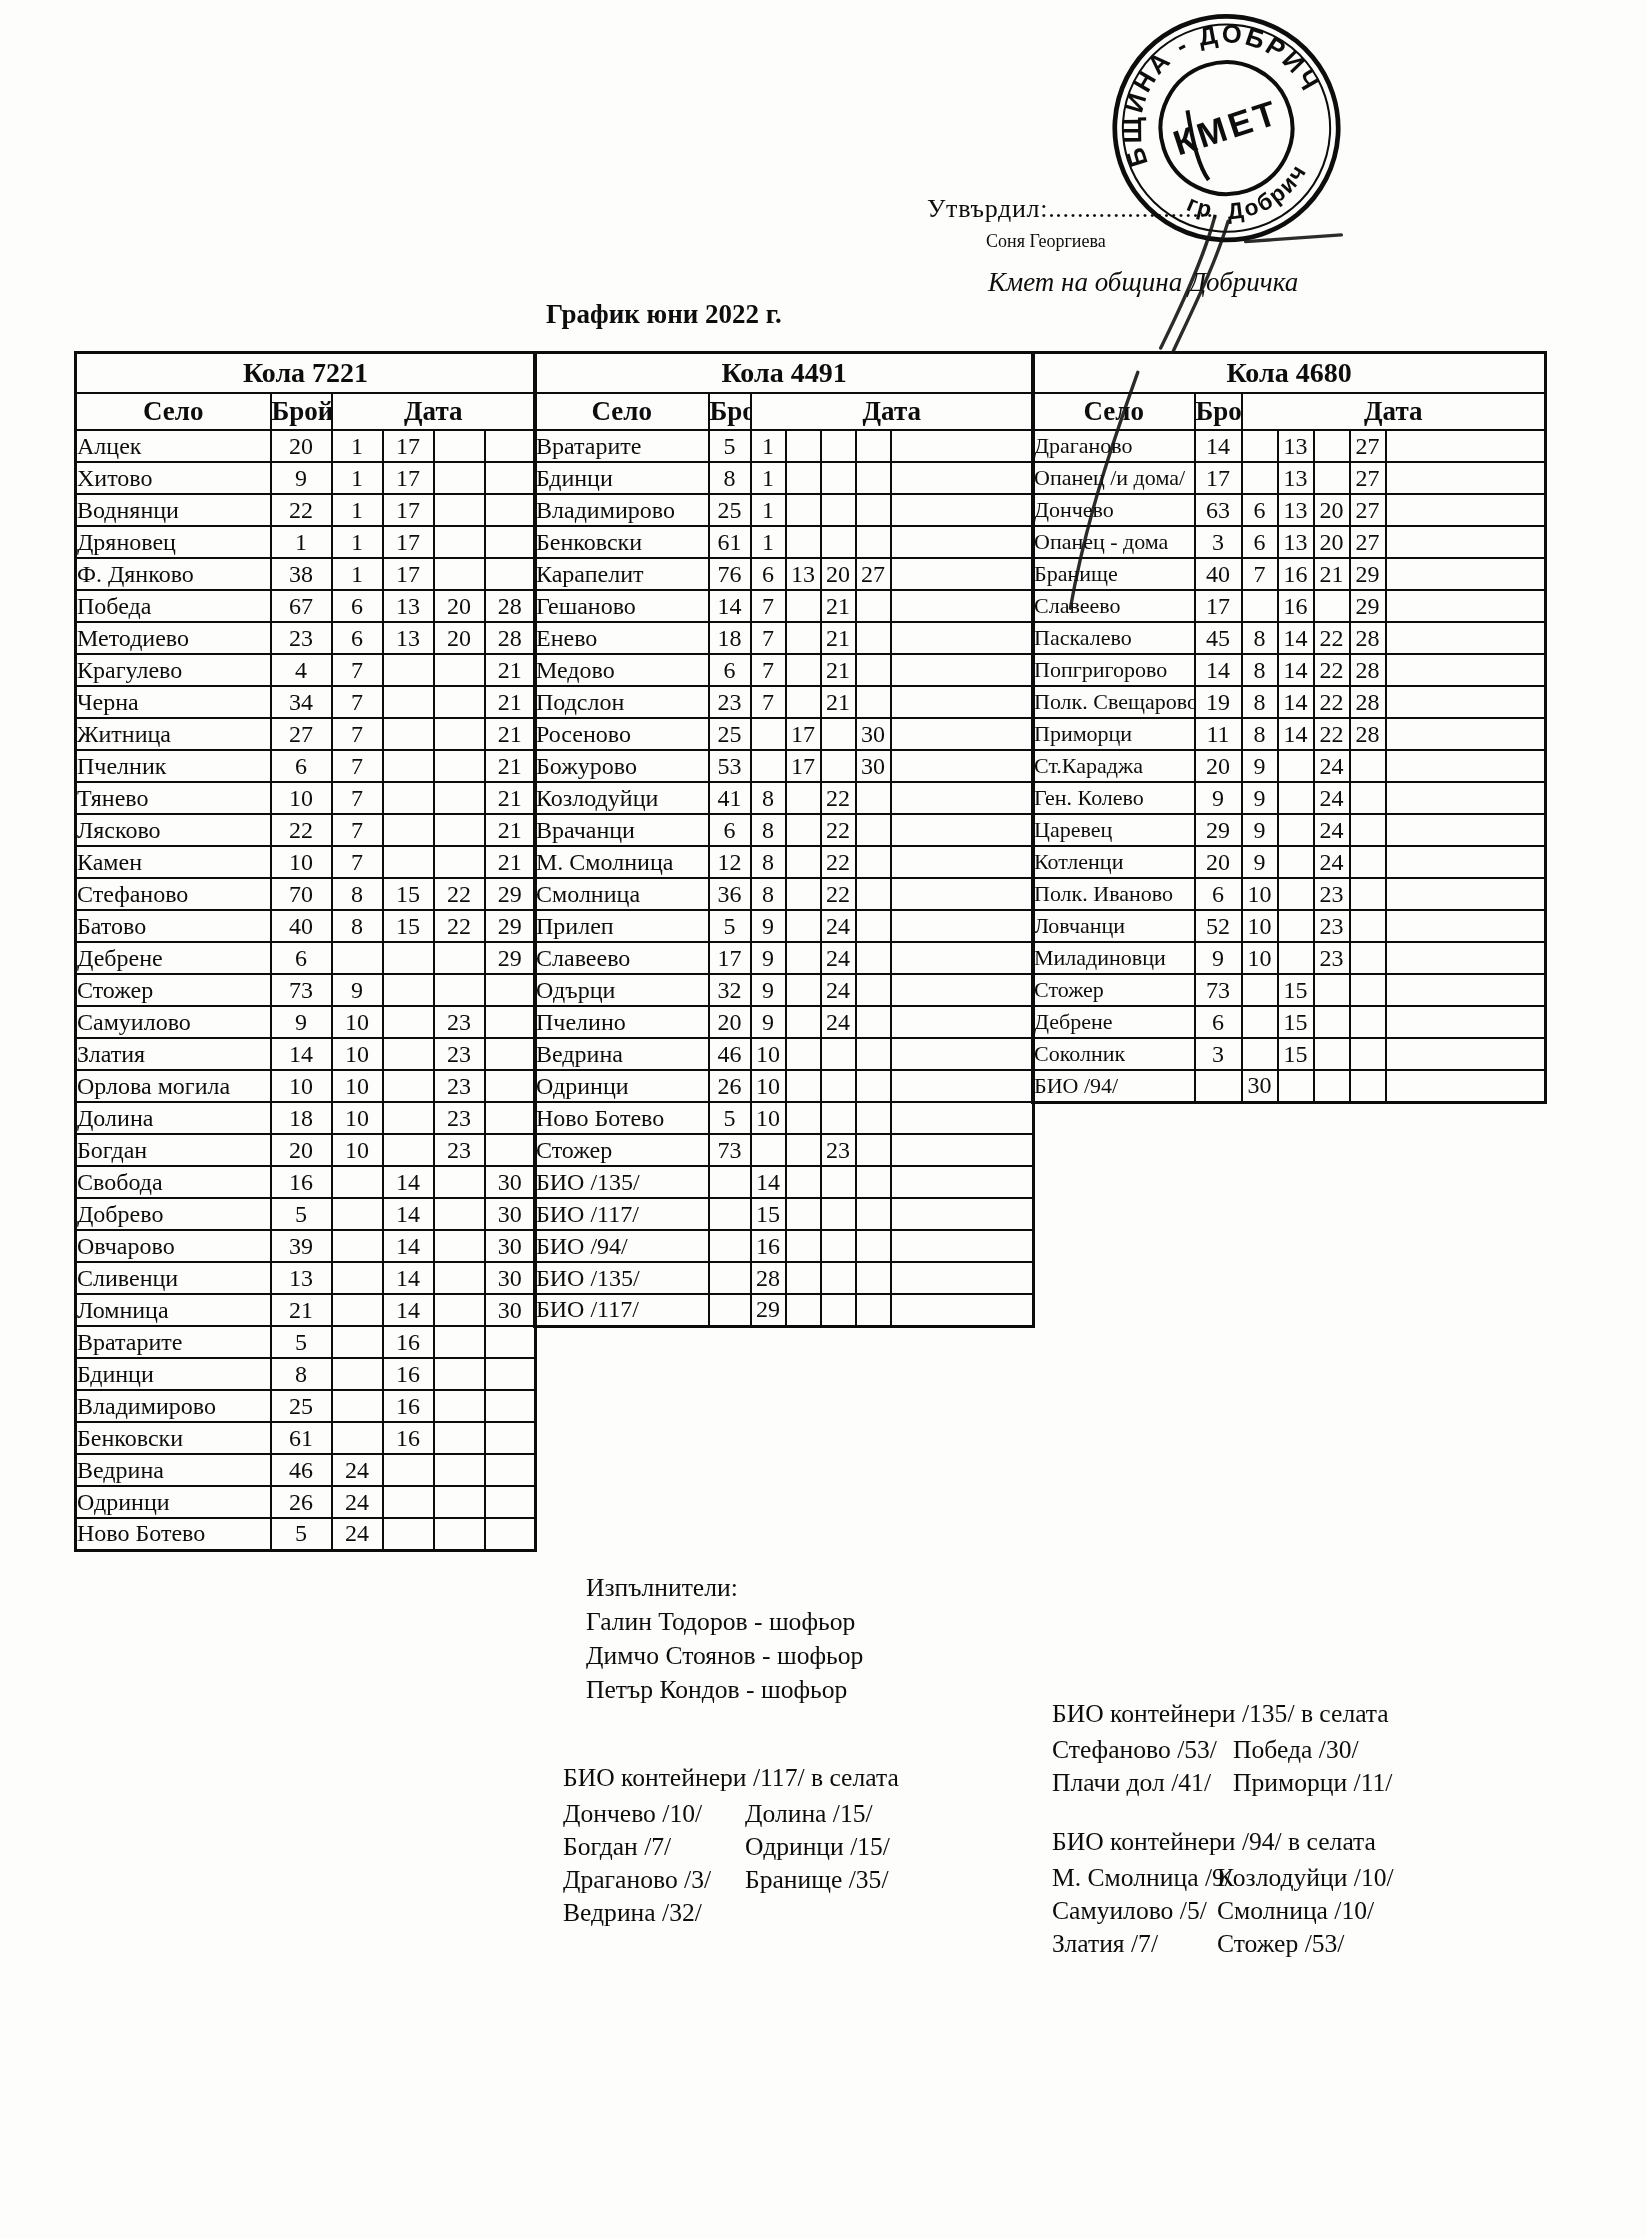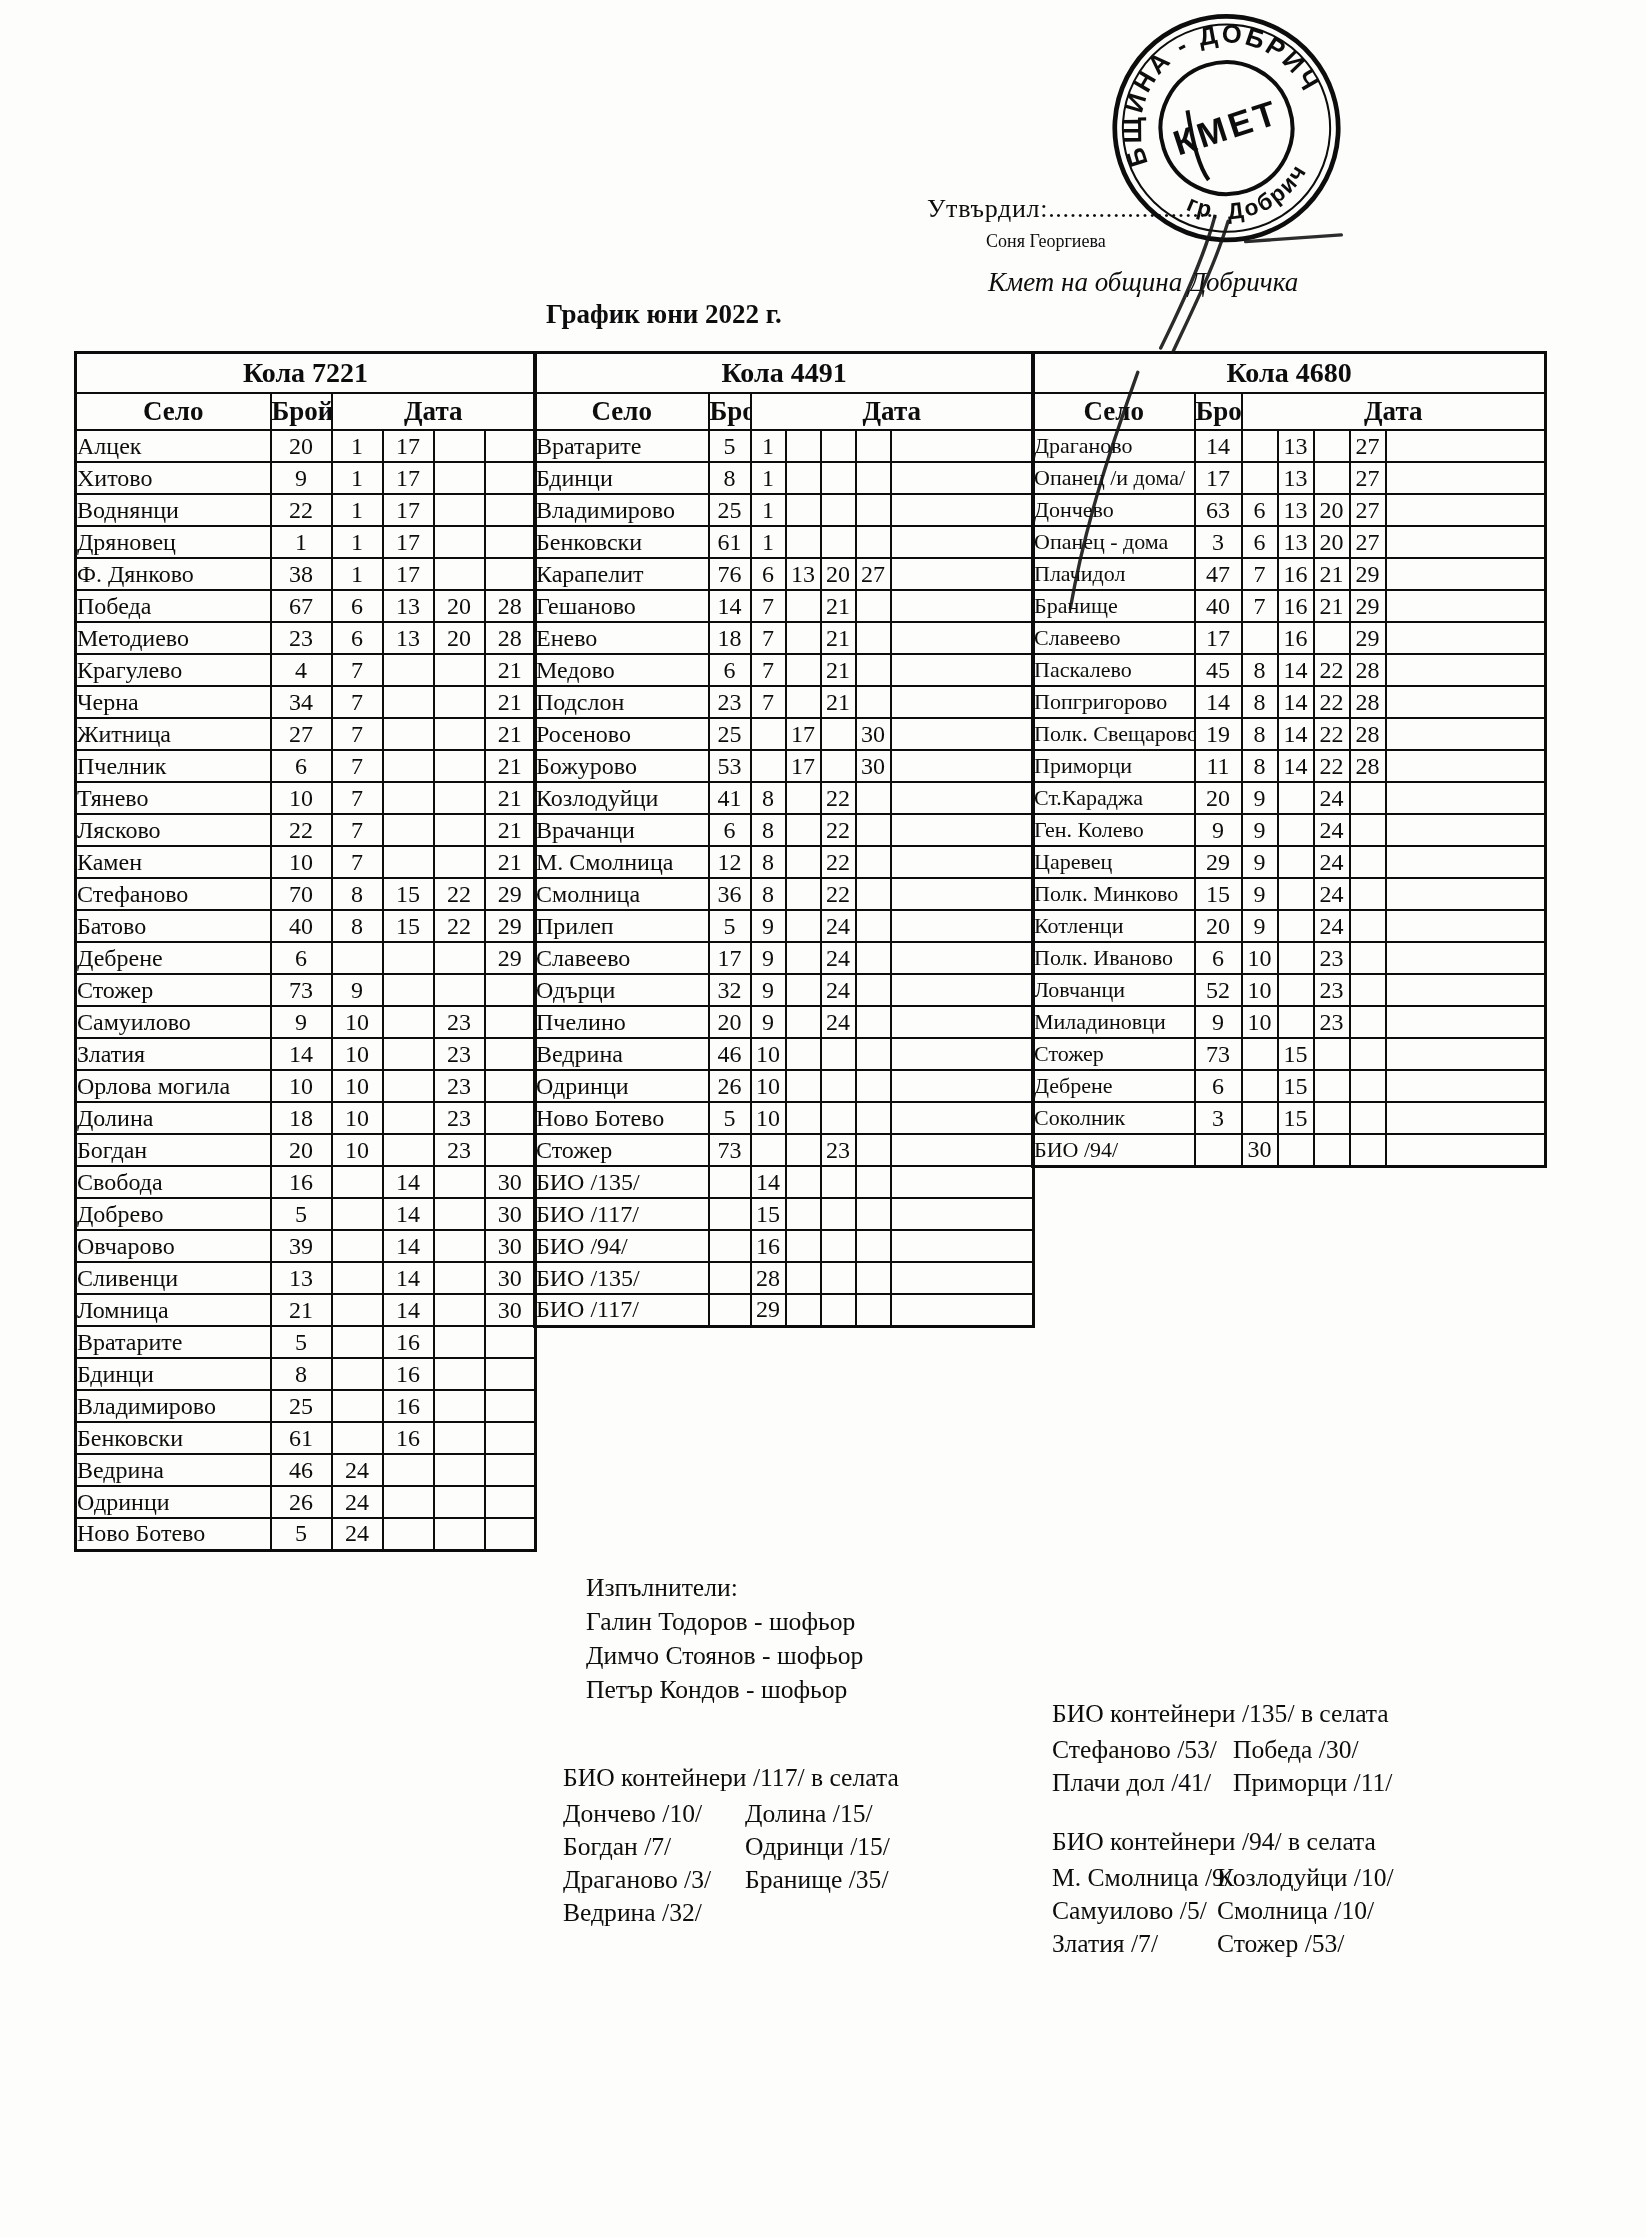--- a/index.html
+++ b/index.html
@@ -705,29 +705,20 @@
       <tr>
         <td class="selo">Опанец - дома</td>
         <td class="broy">3</td>
         <td class="d">6</td>
         <td class="d">13</td>
         <td class="d">20</td>
         <td class="d">27</td>
         <td class="fill"></td>
       </tr>
       <tr>
-        <td class="selo">Плачидол</td>
-        <td class="broy">47</td>
-        <td class="d">7</td>
-        <td class="d">16</td>
-        <td class="d">21</td>
-        <td class="d">29</td>
-        <td class="fill"></td>
-      </tr>
-      <tr>
         <td class="selo">Бранище</td>
         <td class="broy">40</td>
         <td class="d">7</td>
         <td class="d">16</td>
         <td class="d">21</td>
         <td class="d">29</td>
         <td class="fill"></td>
       </tr>
       <tr>
         <td class="selo">Славеево</td>
@@ -788,29 +779,20 @@
         <td class="broy">9</td>
         <td class="d">9</td>
         <td class="d"></td>
         <td class="d">24</td>
         <td class="d"></td>
         <td class="fill"></td>
       </tr>
       <tr>
         <td class="selo">Царевец</td>
         <td class="broy">29</td>
-        <td class="d">9</td>
-        <td class="d"></td>
-        <td class="d">24</td>
-        <td class="d"></td>
-        <td class="fill"></td>
-      </tr>
-      <tr>
-        <td class="selo">Полк. Минково</td>
-        <td class="broy">15</td>
         <td class="d">9</td>
         <td class="d"></td>
         <td class="d">24</td>
         <td class="d"></td>
         <td class="fill"></td>
       </tr>
       <tr>
         <td class="selo">Котленци</td>
         <td class="broy">20</td>
         <td class="d">9</td>

